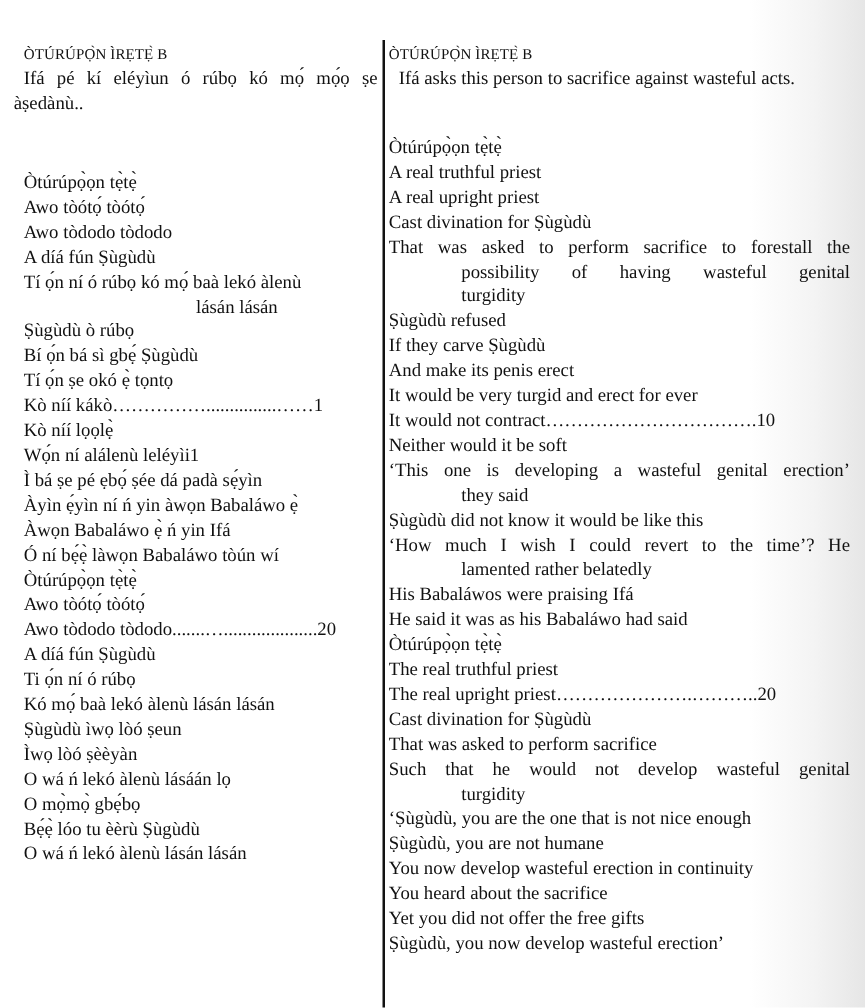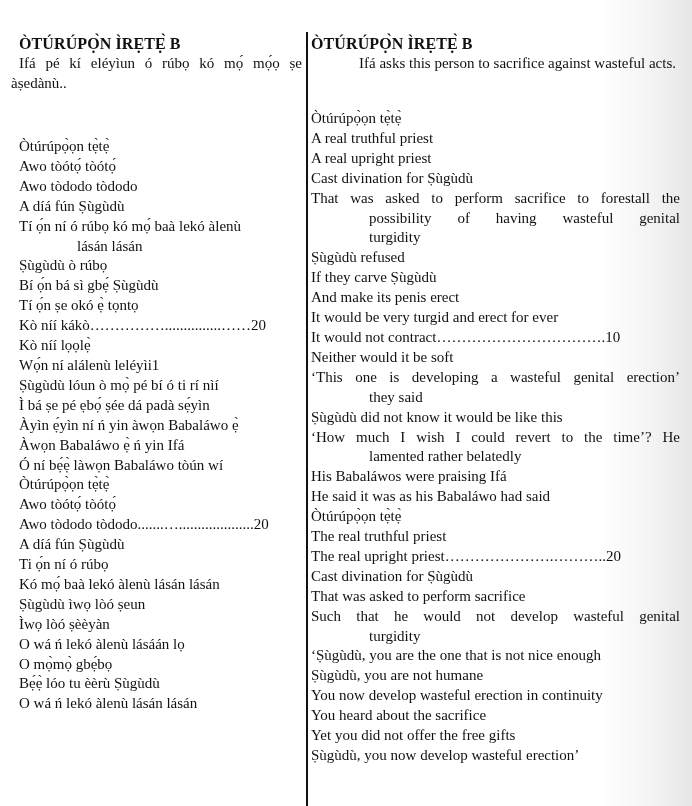--- a/index.html
+++ b/index.html
@@ -34,33 +34,32 @@
   }
   .col-left {
     left: 19px;
     width: 283px;
   }
   .col-right {
     left: 311px;
     width: 369px;
   }
   .title {
-    font-weight: bold;
-    font-size: 16px;
+    font-weight: normal;
+    font-size: 12px;
     line-height: 19px;
     height: 19px;
     white-space: nowrap;
     letter-spacing: 0.1px;
   }
   .summary {
     font-size: 15px;
     line-height: 20px;
     text-align: justify;
     text-indent: 8px;
-    margin-left: 40px;
   }
   .col-left .summary {
     margin-left: -8px;
     padding-left: 0;
   }
   .lines {
     position: absolute;
     left: 0;
     right: 0;
   }
@@ -72,21 +71,21 @@
     white-space: nowrap;
   }
   .line.justify {
     white-space: normal;
     text-align: justify;
   }
   .cont {
     padding-left: 58px;
     display: block;
   }
-  .col-left .cont { padding-left: 58px; }
+  .col-left .cont { padding-left: 58px; text-align: center; }
 </style>
 </head>
 <body>
 
 <div class="page">
 
   <div class="divider"></div>
 
   <div class="col col-left">
     <div class="title">ÒTÚRÚPỌ̀N ÌRẸTẸ̀   B</div>
@@ -97,24 +96,23 @@
       <div class="line">Awo tòótọ́ tòótọ́</div>
       <div class="line">Awo tòdodo tòdodo</div>
       <div class="line">A díá fún Ṣùgùdù</div>
       <div class="line">
         <span>Tí ọ́n ní ó rúbọ kó mọ́ baà lekó àlenù</span>
         <span class="cont">lásán lásán</span>
       </div>
       <div class="line">Ṣùgùdù ò rúbọ</div>
       <div class="line">Bí ọ́n bá sì gbẹ́ Ṣùgùdù</div>
       <div class="line">Tí ọ́n ṣe okó ẹ̀ tọntọ</div>
-      <div class="line">Kò níí kákò……………...............……20</div>
+      <div class="line">Kò níí kákò……………...............……1</div>
       <div class="line">Kò níí lọọlẹ̀</div>
       <div class="line">Wọ́n ní alálenù leléyìi1</div>
-      <div class="line">Ṣùgùdù lóun  ò mọ̀ pé bí ó ti rí nìí</div>
       <div class="line">Ì bá ṣe pé ẹbọ́ ṣée dá padà sẹ́yìn</div>
       <div class="line">Àyìn ẹ́yìn ní ń yin àwọn Babaláwo ẹ̀</div>
       <div class="line">Àwọn Babaláwo ẹ̀ ń yin Ifá</div>
       <div class="line">Ó ní bẹ́ẹ̀ làwọn Babaláwo tòún wí</div>
       <div class="line">Òtúrúpọ̀ọn tẹ̀tẹ̀</div>
       <div class="line">Awo tòótọ́ tòótọ́</div>
       <div class="line">Awo tòdodo tòdodo.......…....................20</div>
       <div class="line">A díá fún Ṣùgùdù</div>
       <div class="line">Ti ọ́n ní ó rúbọ</div>
       <div class="line">Kó mọ́ baà lekó àlenù lásán lásán</div>

